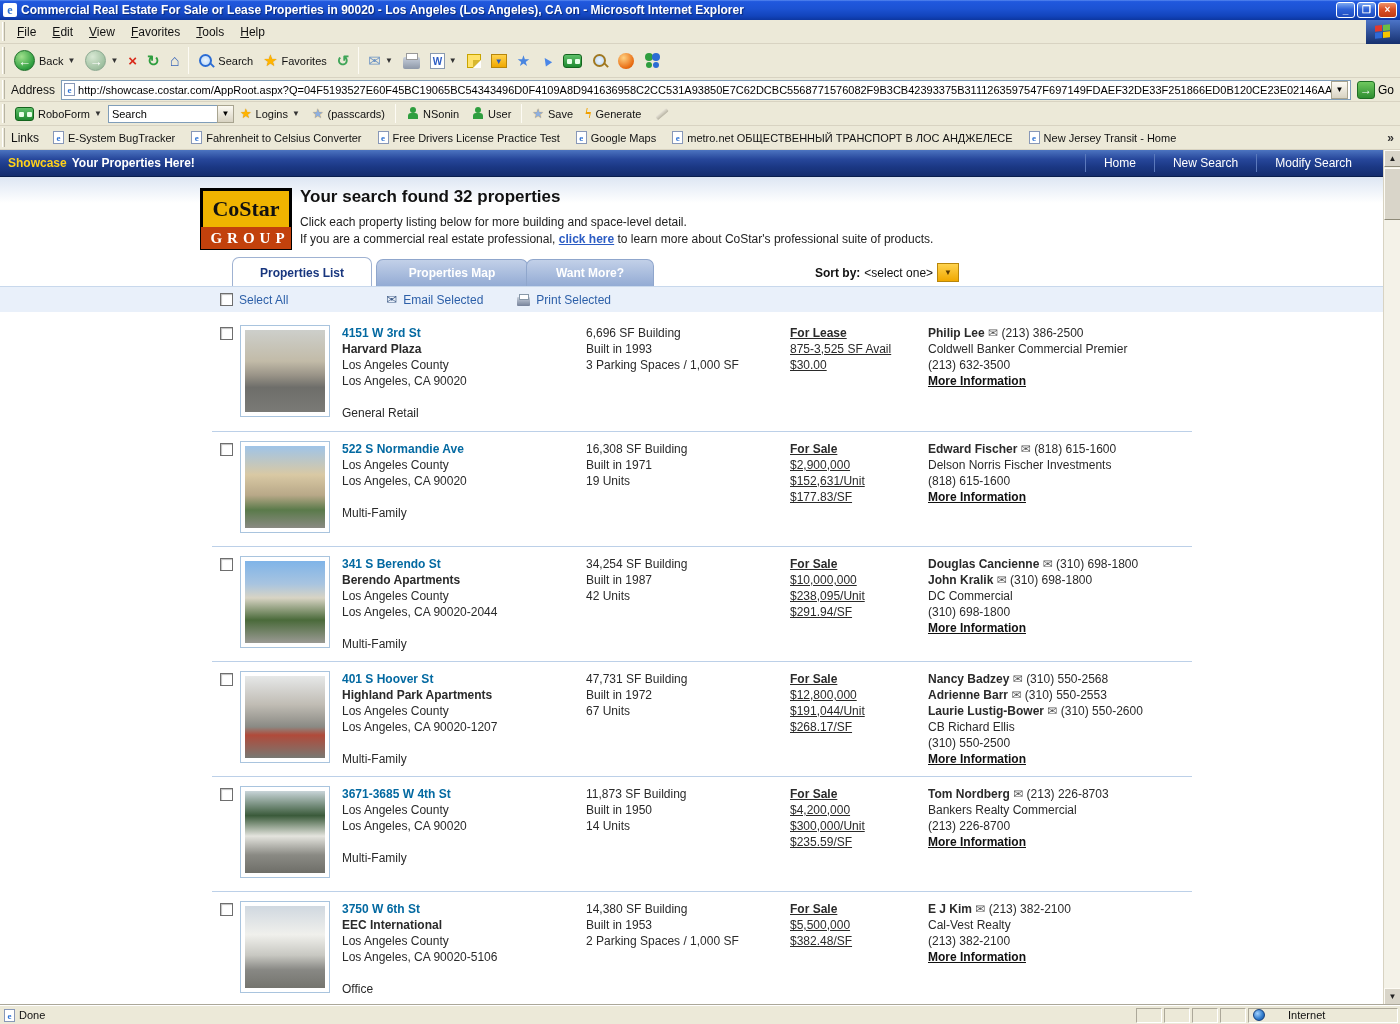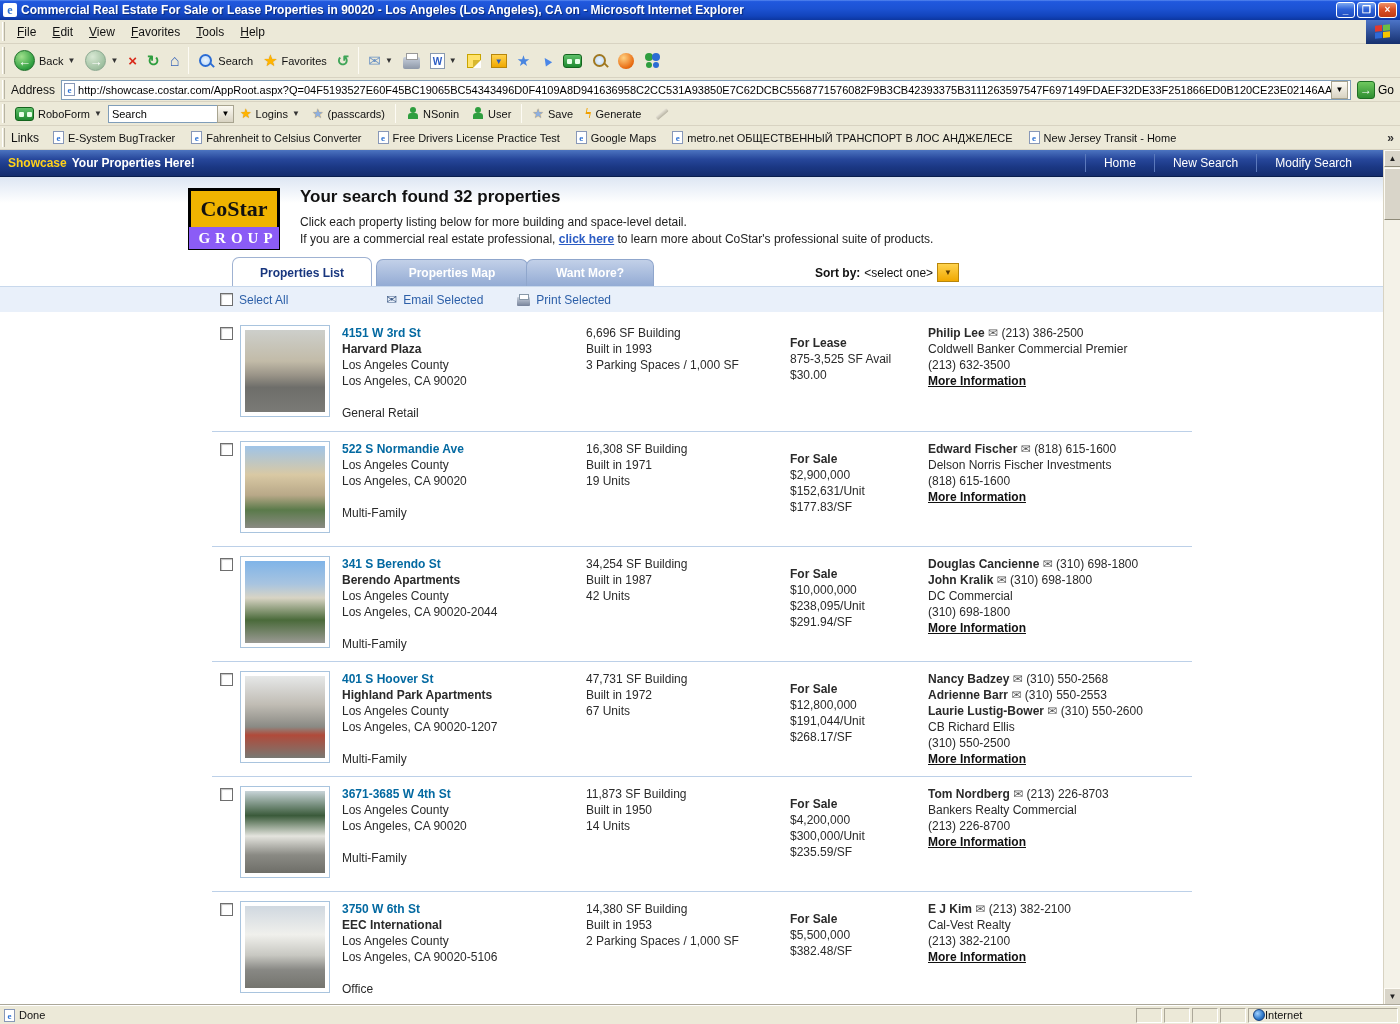--- a/index.html
+++ b/index.html
@@ -96,21 +96,21 @@
     border-bottom:1px solid #0A1E4E; display:flex; align-items:center; color:#fff; }
   .brand { font-weight:bold; font-size:12px; color:#FFD11A; padding-left:8px; }
   .tagline { font-weight:bold; font-size:12px; padding-left:5px; }
   .sc-nav { margin-left:auto; margin-right:30px; display:flex; height:100%; align-items:center; }
   .sc-nav-item { padding:0 18px; border-left:1px solid #5B79BC; height:18px; line-height:18px; font-size:12px; cursor:pointer; }
 
   
   .content { position:absolute; top:177px; left:0; right:17px; bottom:19px; background:#fff; overflow:hidden; }
   .content::before { content:""; position:absolute; top:0; left:0; right:0; height:26px; background:linear-gradient(#DDE6F3,#fff); }
 
-  .logo { position:absolute; left:188px; top:11px; width:92px; height:62px; background:#8b5cf6; border:1px solid #000; }
+  .logo { position:absolute; left:200px; top:11px; width:92px; height:62px; background:#c2410c; border:1px solid #000; }
   .logo .top { height:38px; background:#F0B400; border:2px solid #000; border-bottom:none; display:flex; align-items:center; justify-content:center;
     font:bold 22px/36px "Liberation Serif",serif; color:#111; letter-spacing:0; }
   .logo .bottom { height:24px; color:#fff; text-align:center; font:bold 15px/22px "Liberation Serif",serif; letter-spacing:5px; padding-left:8px; }
 
   .found { position:absolute; left:300px; top:10px; font-size:17px; font-weight:bold; color:#111; }
   .sub1 { position:absolute; left:300px; top:38px; font-size:12px; color:#222; }
   .sub2 { position:absolute; left:300px; top:55px; font-size:12px; color:#222; }
   .clickhere { color:#2B5CC4; font-weight:bold; text-decoration:underline; cursor:pointer; }
 
   .tabsrow { position:absolute; left:0; right:0; top:80px; height:29px;margin-left:20px; }
@@ -141,39 +141,39 @@
   .row:nth-child(2) .photo-img { background:linear-gradient(180deg,#9FC4E8 0%,#D9C9A4 35%,#B8A888 60%,#5A7A4A 78%,#8A8A82 100%); }
   .row:nth-child(3) .photo-img { background:linear-gradient(180deg,#7FB4E8 0%,#A8C4E0 28%,#D8D4C4 45%,#4A6A3A 72%,#9A9A94 100%); }
   .row:nth-child(4) .photo-img { background:linear-gradient(180deg,#E6E8E8 0%,#C0BCB4 35%,#8A8A84 62%,#B04A3A 72%,#787872 100%); }
   .row:nth-child(5) .photo-img { background:linear-gradient(180deg,#C8D4D8 0%,#3A5A3A 30%,#E4E4DE 55%,#8A8A84 78%,#6E6E68 100%); }
   .row:nth-child(6) .photo-img { background:linear-gradient(180deg,#D0D8E0 0%,#F0F0EC 35%,#C8C8C2 60%,#888884 78%,#74746E 100%); }
   .col1 { position:absolute; left:130px; top:9px; width:235px; line-height:16px; }
   .addr-link { font-weight:bold; color:#0369a1; cursor:pointer; display:inline-block; }
   .pname { font-weight:bold; }
   .ptype { margin-top:16px; }
   .col2 { position:absolute; left:374px; top:9px; width:198px; line-height:16px; }
-  .col3 { position:absolute; left:578px; top:19px; width:132px; line-height:16px; }
+  .col3 { position:absolute; left:578px; top:9px; width:132px; line-height:16px;text-decoration:underline; }
   .sale-type { font-weight:bold; }
   .col4 { position:absolute; left:716px; top:9px; width:266px; line-height:16px; }
   .contact-name { font-weight:bold; }
   .env-xs { color:#555; font-size:12px; }
   .moreinfo { font-weight:bold; color:#111; text-decoration:underline; cursor:pointer; display:inline-block; }
 
   
   .scrollbar { position:absolute; right:0; top:150px; bottom:19px; width:17px; background:#F4F2E8; border-left:1px solid #D8D3C2; }
   .sb-btn { position:absolute; left:0; width:17px; height:17px; background:#D9D5C9; border:1px solid; border-color:#FDFBF4 #8E8A78 #8E8A78 #FDFBF4; text-align:center; font-size:8px; line-height:15px; color:#222; cursor:pointer; }
   .sb-up { top:0; } .sb-down { bottom:0; }
   .sb-thumb { position:absolute; left:0; top:18px; width:17px; height:52px; background:#D9D5C9; border:1px solid; border-color:#FDFBF4 #8E8A78 #8E8A78 #FDFBF4; cursor:pointer; }
 
   
   .statusbar { position:absolute; left:0; right:0; bottom:0; height:19px; background:#ECE9D8; border-top:1px solid #fff; box-shadow:0 -1px 0 #ACA899; display:flex; align-items:center; font-size:11px; color:#111; }
   .sb-left { flex:1; display:flex; align-items:center; gap:4px; padding-left:4px; }
   .sb-panel { height:15px; border:1px solid; border-color:#ACA899 #FFF #FFF #ACA899; margin-left:2px; }
   .sb-small { width:26px; }
-  .sb-inet { width:150px; display:flex; align-items:center; gap:0; padding-left:4px; margin-right:2px; }
+  .sb-inet { width:150px; display:flex; align-items:center; gap:23px; padding-left:4px; margin-right:2px; }
   .globe { width:12px; height:12px; border-radius:50%; background:radial-gradient(circle at 35% 35%,#9FD0FF,#2E7ACA 60%,#1A4E9E); border:1px solid #14407E; }
 </style>
 </head>
 <body>
 
 <div class="titlebar">
   <span class="ie-e">e</span>
   <span class="title-text">Commercial Real Estate For Sale or Lease Properties in 90020 - Los Angeles (Los Angeles), CA on - Microsoft Internet Explorer</span>
   <span class="win-buttons">
     <span class="wbtn">_</span>

